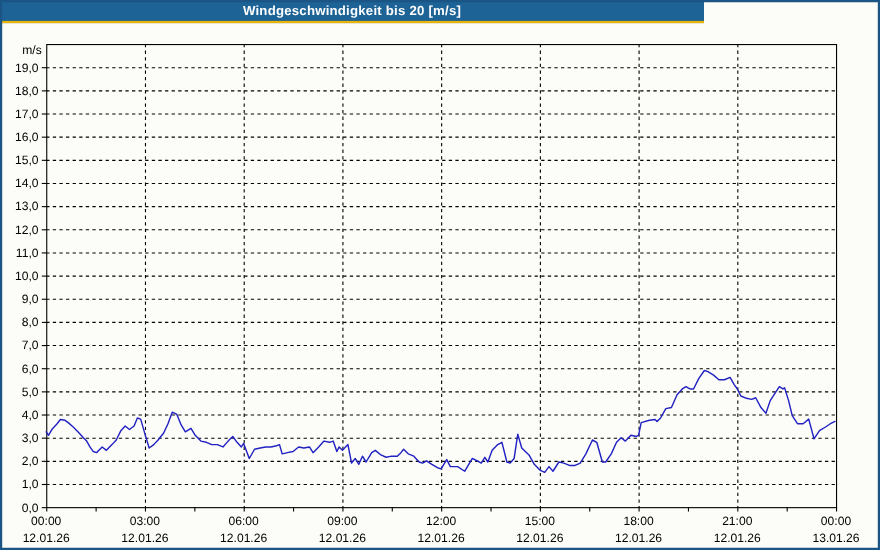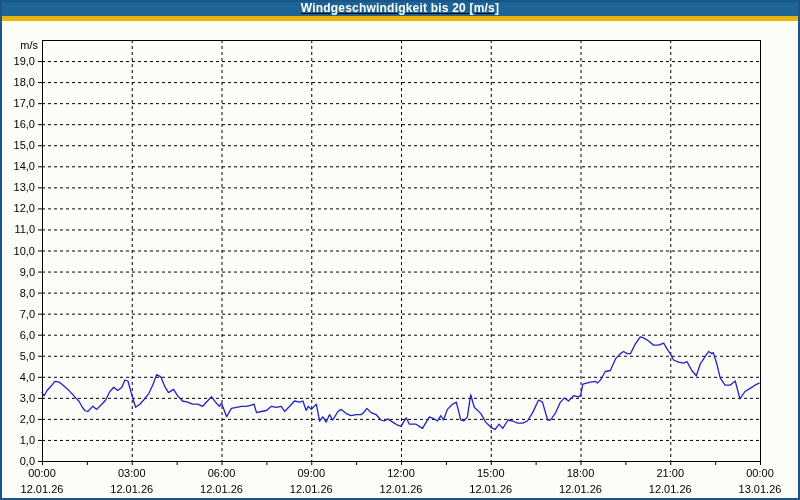--- a/index.html
+++ b/index.html
@@ -2,23 +2,23 @@
 <html><head>
 <meta charset="utf-8">
 <style>
   html,body{margin:0;padding:0;background:#e8e8e8;font-family:"Liberation Sans",sans-serif;}
   .window{
     position:relative;width:800px;height:500px;background:#fcfdf8;
     overflow:hidden;
   }
   .frame{position:absolute;inset:0;pointer-events:none;z-index:5;}
   .titlebar{
-    position:absolute;top:0;left:0;width:800px;height:21px;
+    position:absolute;top:0;left:0;width:640px;height:21px;
     display:flex;align-items:center;justify-content:center;
-    border-bottom:5px solid #eab308;box-sizing:border-box;z-index:4;text-decoration:underline;
+    border-bottom:2px solid #eab308;box-sizing:border-box;z-index:4;
   }
   .titlebar span{
     color:#ffffff;font-size:12px;font-weight:bold;letter-spacing:.2px;
   }
   svg text{font-family:"Liberation Sans",sans-serif;font-size:11px;fill:#000;}
   svg .unit{font-size:11px;}
 </style>
 </head>
 <body>
 

